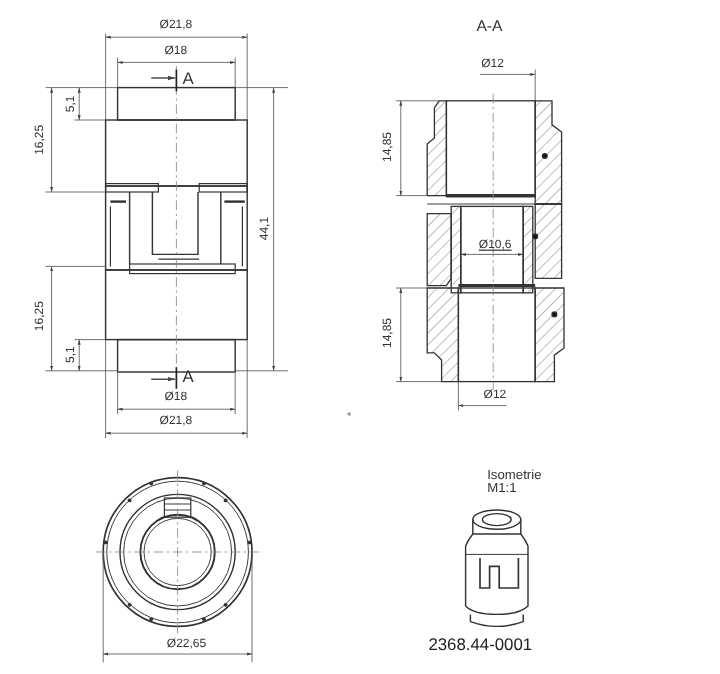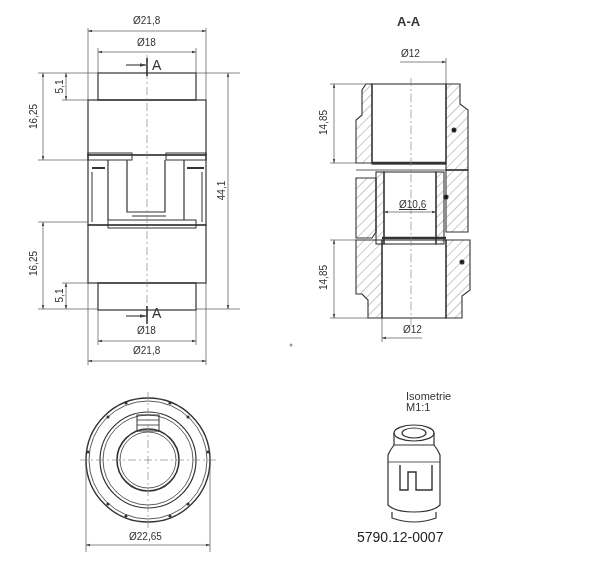--- a/index.html
+++ b/index.html
@@ -2,21 +2,21 @@
 <html><head>
 <meta charset="utf-8">
 <style>
   html, body { margin: 0; padding: 0; background: #ffffff; }
   body { width: 600px; height: 562px; position: relative; overflow: hidden;
          font-family: "Liberation Sans", sans-serif; }
   svg { position: absolute; left: 0; top: 0; }
   .lbl { position: absolute; font-family: "Liberation Sans", sans-serif; color: #333; white-space: nowrap; }
   .dim { font-size: 10px; }
   .vert { transform: rotate(-90deg); transform-origin: center center; }
-  .title { font-size: 13px; color: #333; font-weight: bold; }
+  .title { font-size: 13px; color: #333; }
   .sec { font-size: 14px; color: #333; }
   .iso { font-size: 11px; line-height: 11px; color: #333; padding-left: 12px; }
   .partno { font-size: 14px; color: #222; }
 </style>
 </head>
 <body>
 
 <svg width="600" height="562" viewBox="0 0 600 562" xmlns="http://www.w3.org/2000/svg">
   <defs>
     <pattern id="hatch" patternUnits="userSpaceOnUse" width="7" height="7" patternTransform="rotate(45)">
@@ -206,17 +206,17 @@
 <div class="lbl dim" style="left:137px;top:325px;">Ø18</div>
 <div class="lbl dim" style="left:133px;top:345px;">Ø21,8</div>
 
 <div class="lbl title" style="left:397px;top:14px;">A-A</div>
 <div class="lbl dim" style="left:401px;top:48px;">Ø12</div>
 <div class="lbl dim vert" style="left:303px;top:117px;width:40px;text-align:center;">14,85</div>
 <div class="lbl dim" style="left:399px;top:199px;text-decoration:underline;">Ø10,6</div>
 <div class="lbl dim vert" style="left:303px;top:272px;width:40px;text-align:center;">14,85</div>
 <div class="lbl dim" style="left:403px;top:324px;">Ø12</div>
 
-<div class="lbl dim" style="left:129px;top:531px;">Ø22,65</div>
+<div class="lbl dim" style="left:139px;top:531px;">Ø22,65</div>
 
 <div class="lbl iso" style="left:394px;top:391px;">Isometrie</div>
 <div class="lbl iso" style="left:394px;top:402px;text-align:center;">M1:1</div>
-<div class="lbl partno" style="left:357px;top:529px;">5790.12-0007</div>
+<div class="lbl partno" style="left:357px;top:529px;">2368.44-0001</div>
 
 </body></html>

